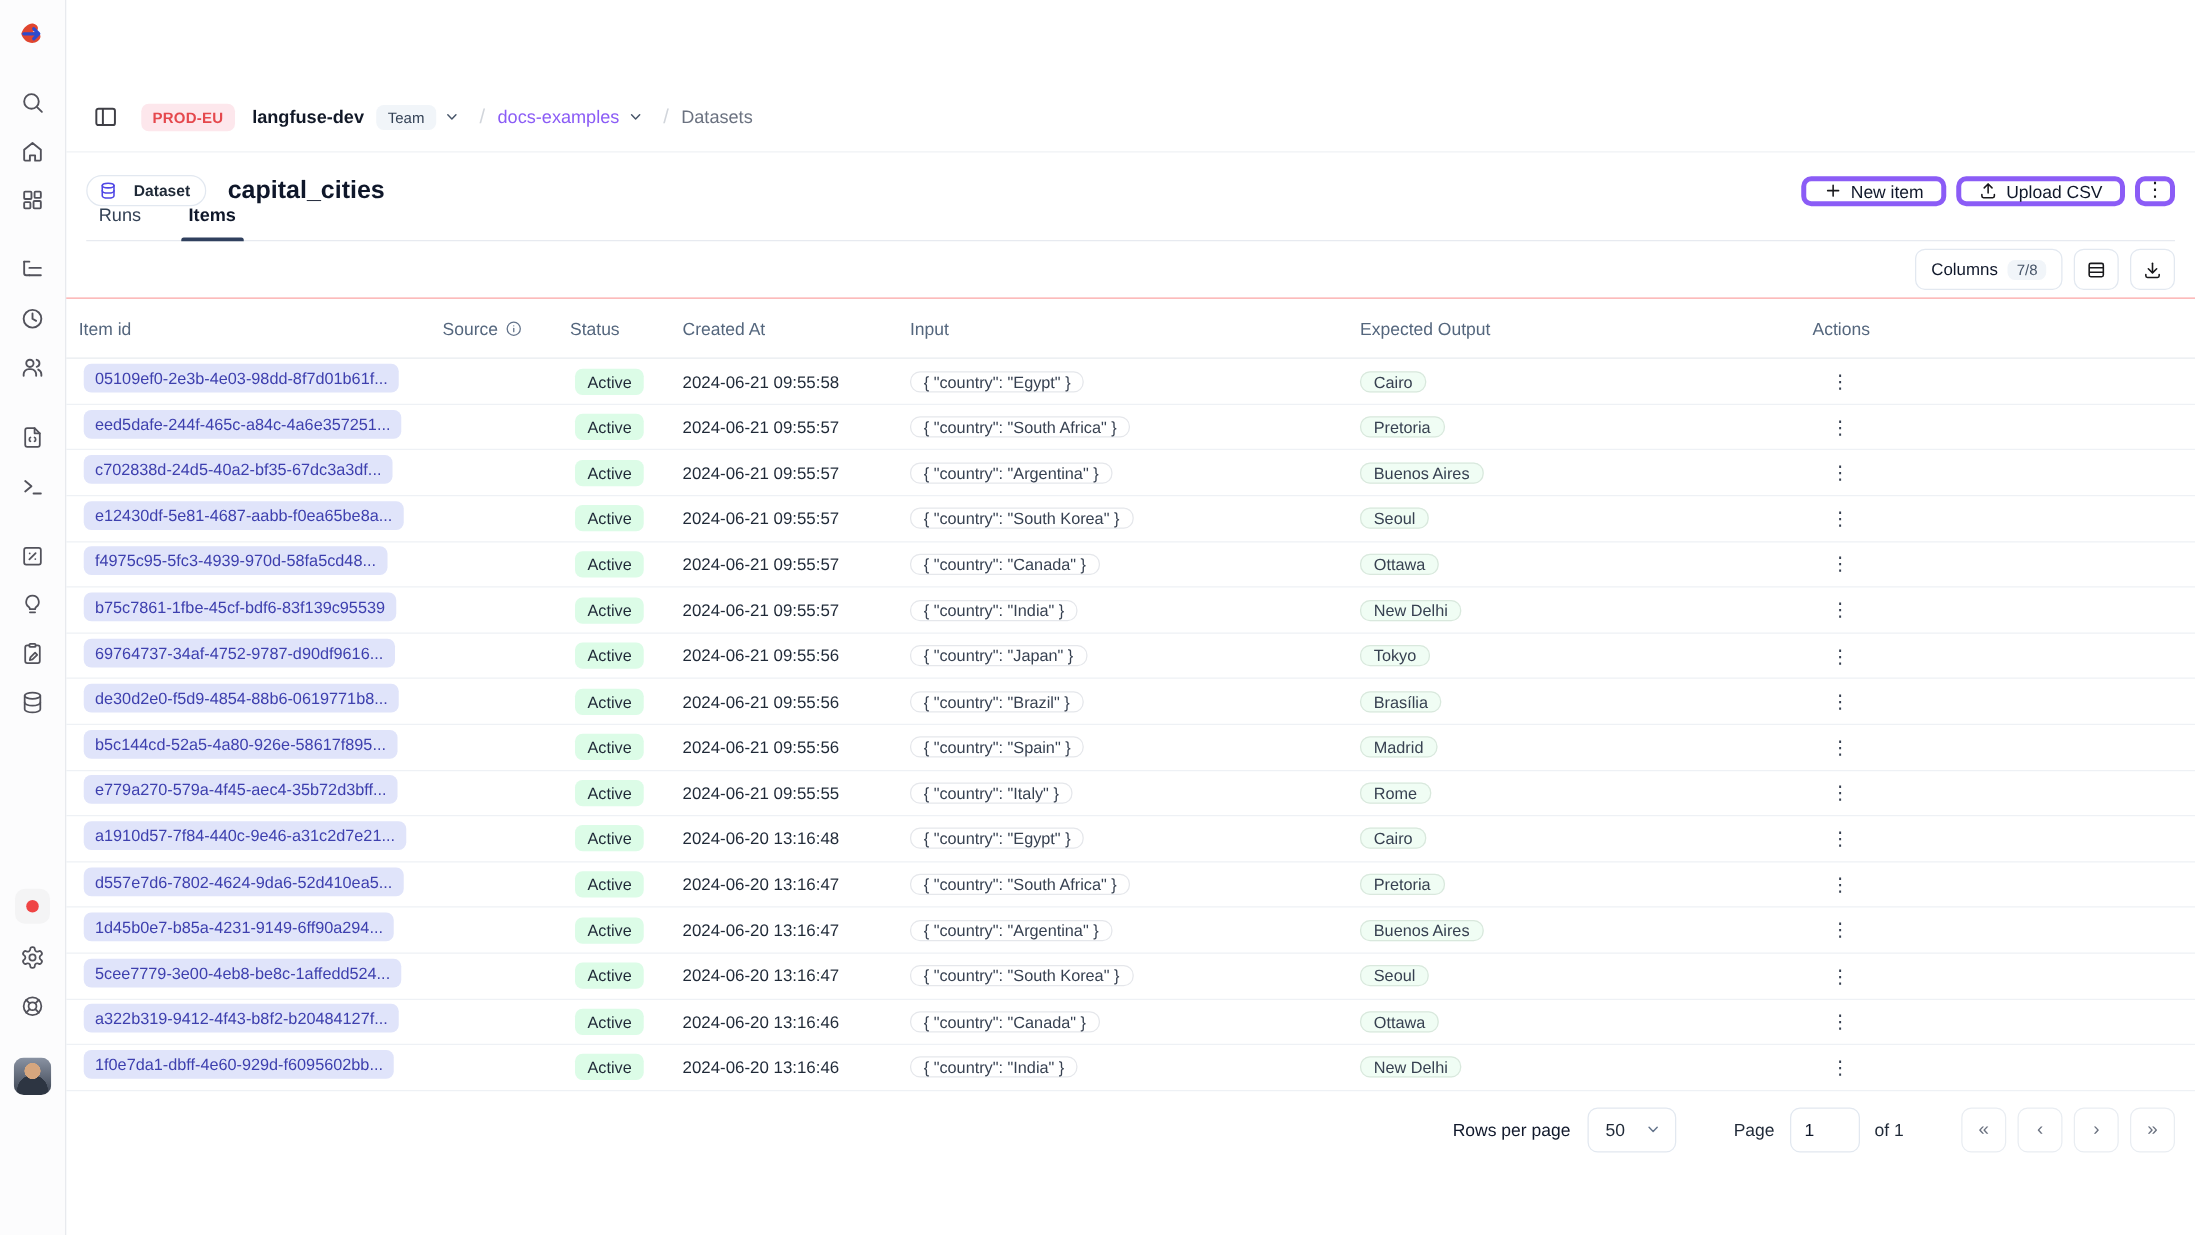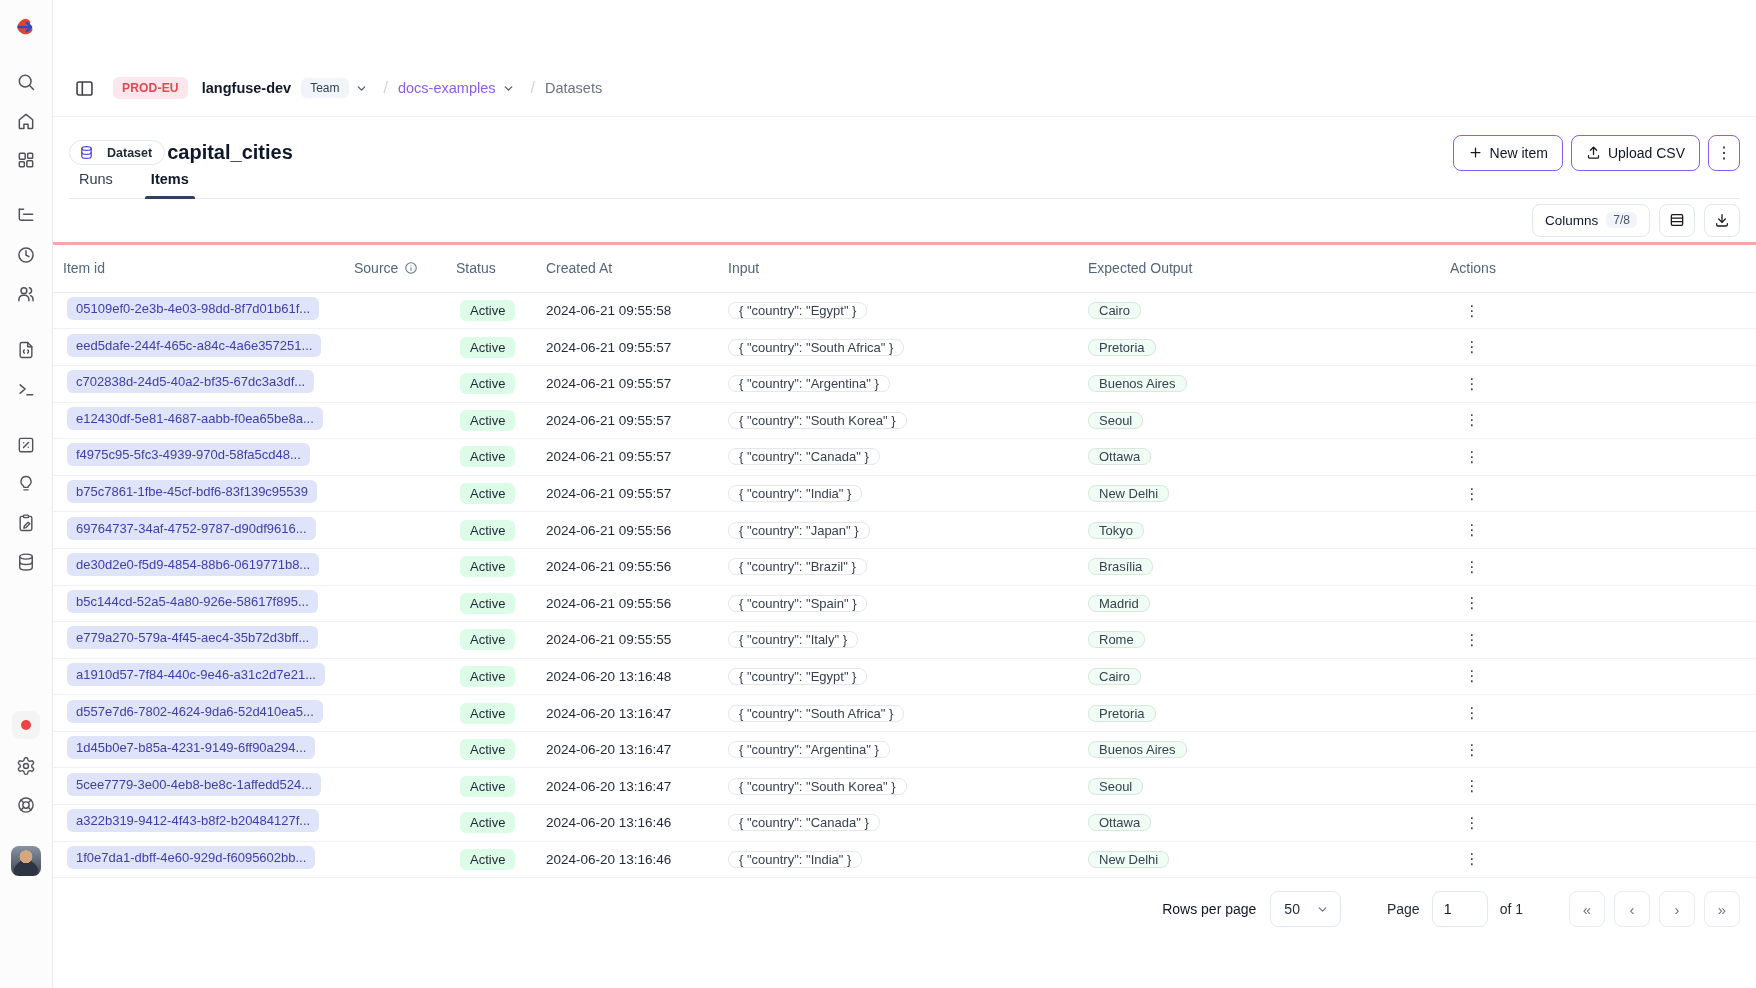--- a/index.html
+++ b/index.html
@@ -44,39 +44,39 @@
   .crumb-proj { font-size:14.5px; font-weight:500; color:#8b5cf6; cursor:pointer; }
   .crumb-sec { font-size:14.5px; color:#6b7280; cursor:pointer; }
 
   
   .page-head { padding:18px 16px 0 16px; }
   .title-row { display:flex; align-items:center; }
   .dataset-pill { display:flex; align-items:center; gap:13px; border:1px solid #e2e8f0;
     border-radius:999px; padding:4px 12px 4px 9px; background:#fff; }
   .dataset-pill svg { width:15px; height:15px; color:var(--accent_indigo,#4f46e5); }
   .dataset-pill span { font-size:12.5px; font-weight:700; color:#1f2937; }
-  .page-title { font-size:20px; font-weight:700; color:#0f172a; margin-left:2px; }
+  .page-title { font-size:20px; font-weight:700; color:#0f172a; margin-left:17px; }
   .head-actions { margin-left:auto; display:flex; align-items:center; gap:8px; }
-  .btn { display:flex; align-items:center; gap:7px; height:36px; padding:0 14px;
-    border:1px solid #8b5cf6; border-radius:8px; background:#fff; font-size:14px;
+  .btn { display:flex; align-items:center; gap:7px; height:24px; padding:0 14px;
+    border:4px solid #8b5cf6; border-radius:8px; background:#fff; font-size:14px;
     font-weight:500; color:#0f172a; cursor:pointer; }
   .btn svg { width:15px; height:15px; color:#18181b; }
   .btn-kebab { width:32px; padding:0; justify-content:center; }
   .kebab-glyph { font-size:16px; color:#18181b; letter-spacing:0; line-height:1; }
 
   
   .tabs { display:flex; gap:26px; padding:0 4px; border-bottom:1px solid #e7eaf0; }
   .tab { font-size:14.5px; padding:0 6px 11px 6px; cursor:pointer; color:#334155; font-weight:500; position:relative; }
   .tab.active { color:#0f172a; font-weight:600; }
   .tab.active::after { content:""; position:absolute; left:0; right:0; bottom:-1px; height:3px;
     background:var(--tab_underline,#30405e); border-radius:2px 2px 0 0; }
 
   
   .toolbar { height:46px; display:flex; align-items:center; justify-content:flex-end; gap:9px; padding:0 16px;
-    border-bottom:3px solid #fca5a5; }
+    border-bottom:1px solid #fca5a5; }
   .btn-sm { height:33px; padding:0 12px; font-size:13.5px; border:1px solid #e2e8f0; border-radius:8px;
     background:#fff; display:flex; align-items:center; gap:8px; cursor:pointer; color:#0f172a; font-weight:500; }
   .count-badge { background:#f1f5f9; color:#475569; font-size:12px; font-weight:500;
     border-radius:6px; padding:1px 7px; }
   .icon-btn { width:36px; height:33px; border:1px solid #e2e8f0; border-radius:8px; background:#fff;
     display:flex; align-items:center; justify-content:center; color:#18181b; cursor:pointer; }
   .icon-btn svg { width:16px; height:16px; }
 
   
   .table { flex:0 0 auto; }

